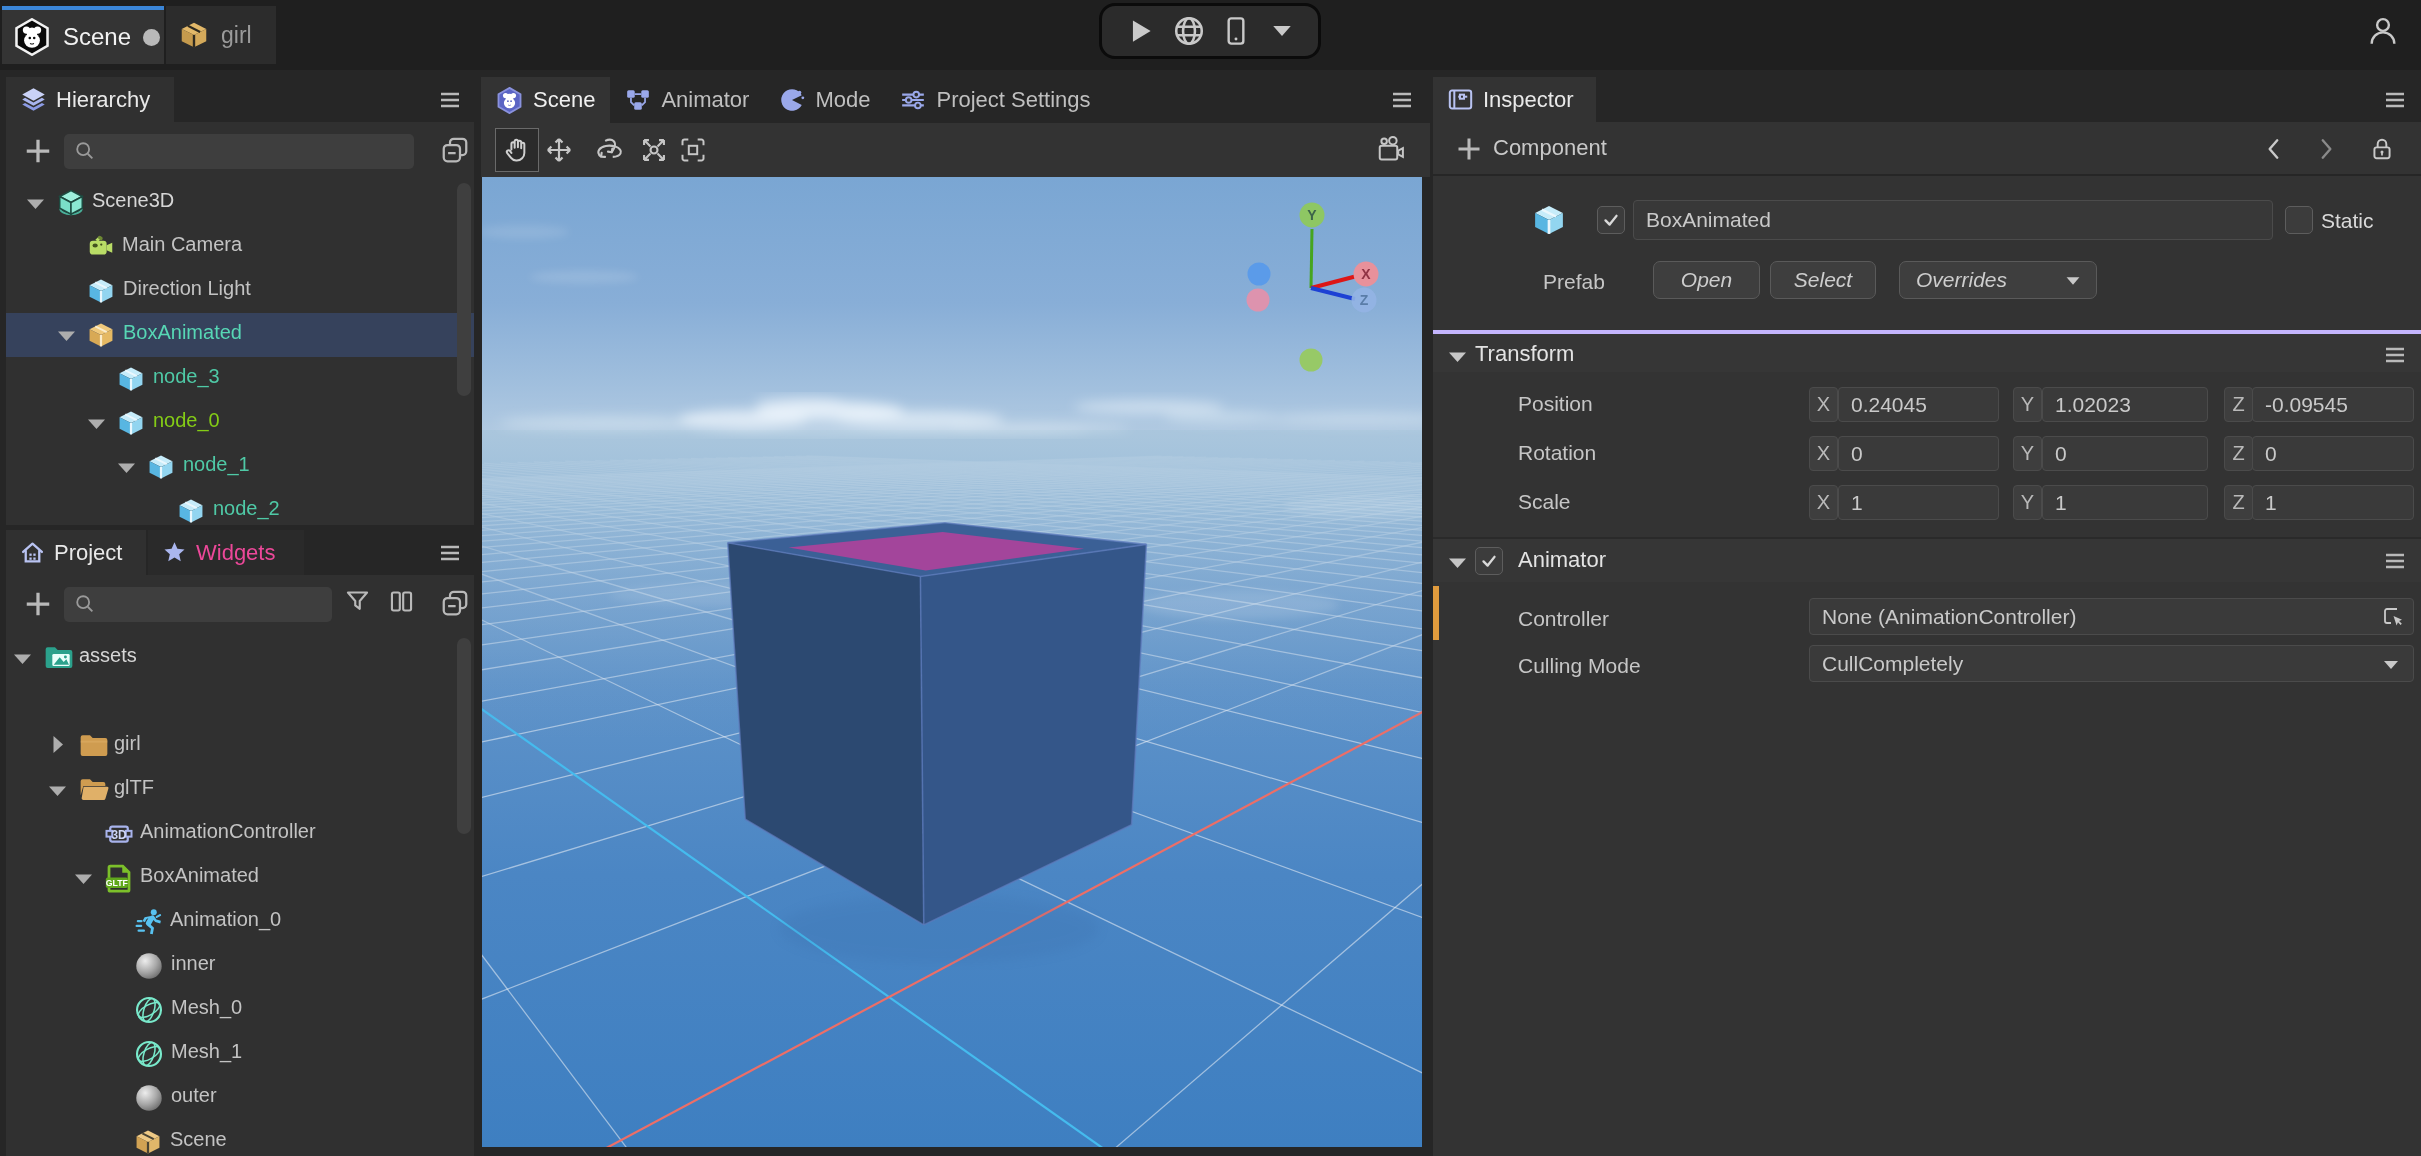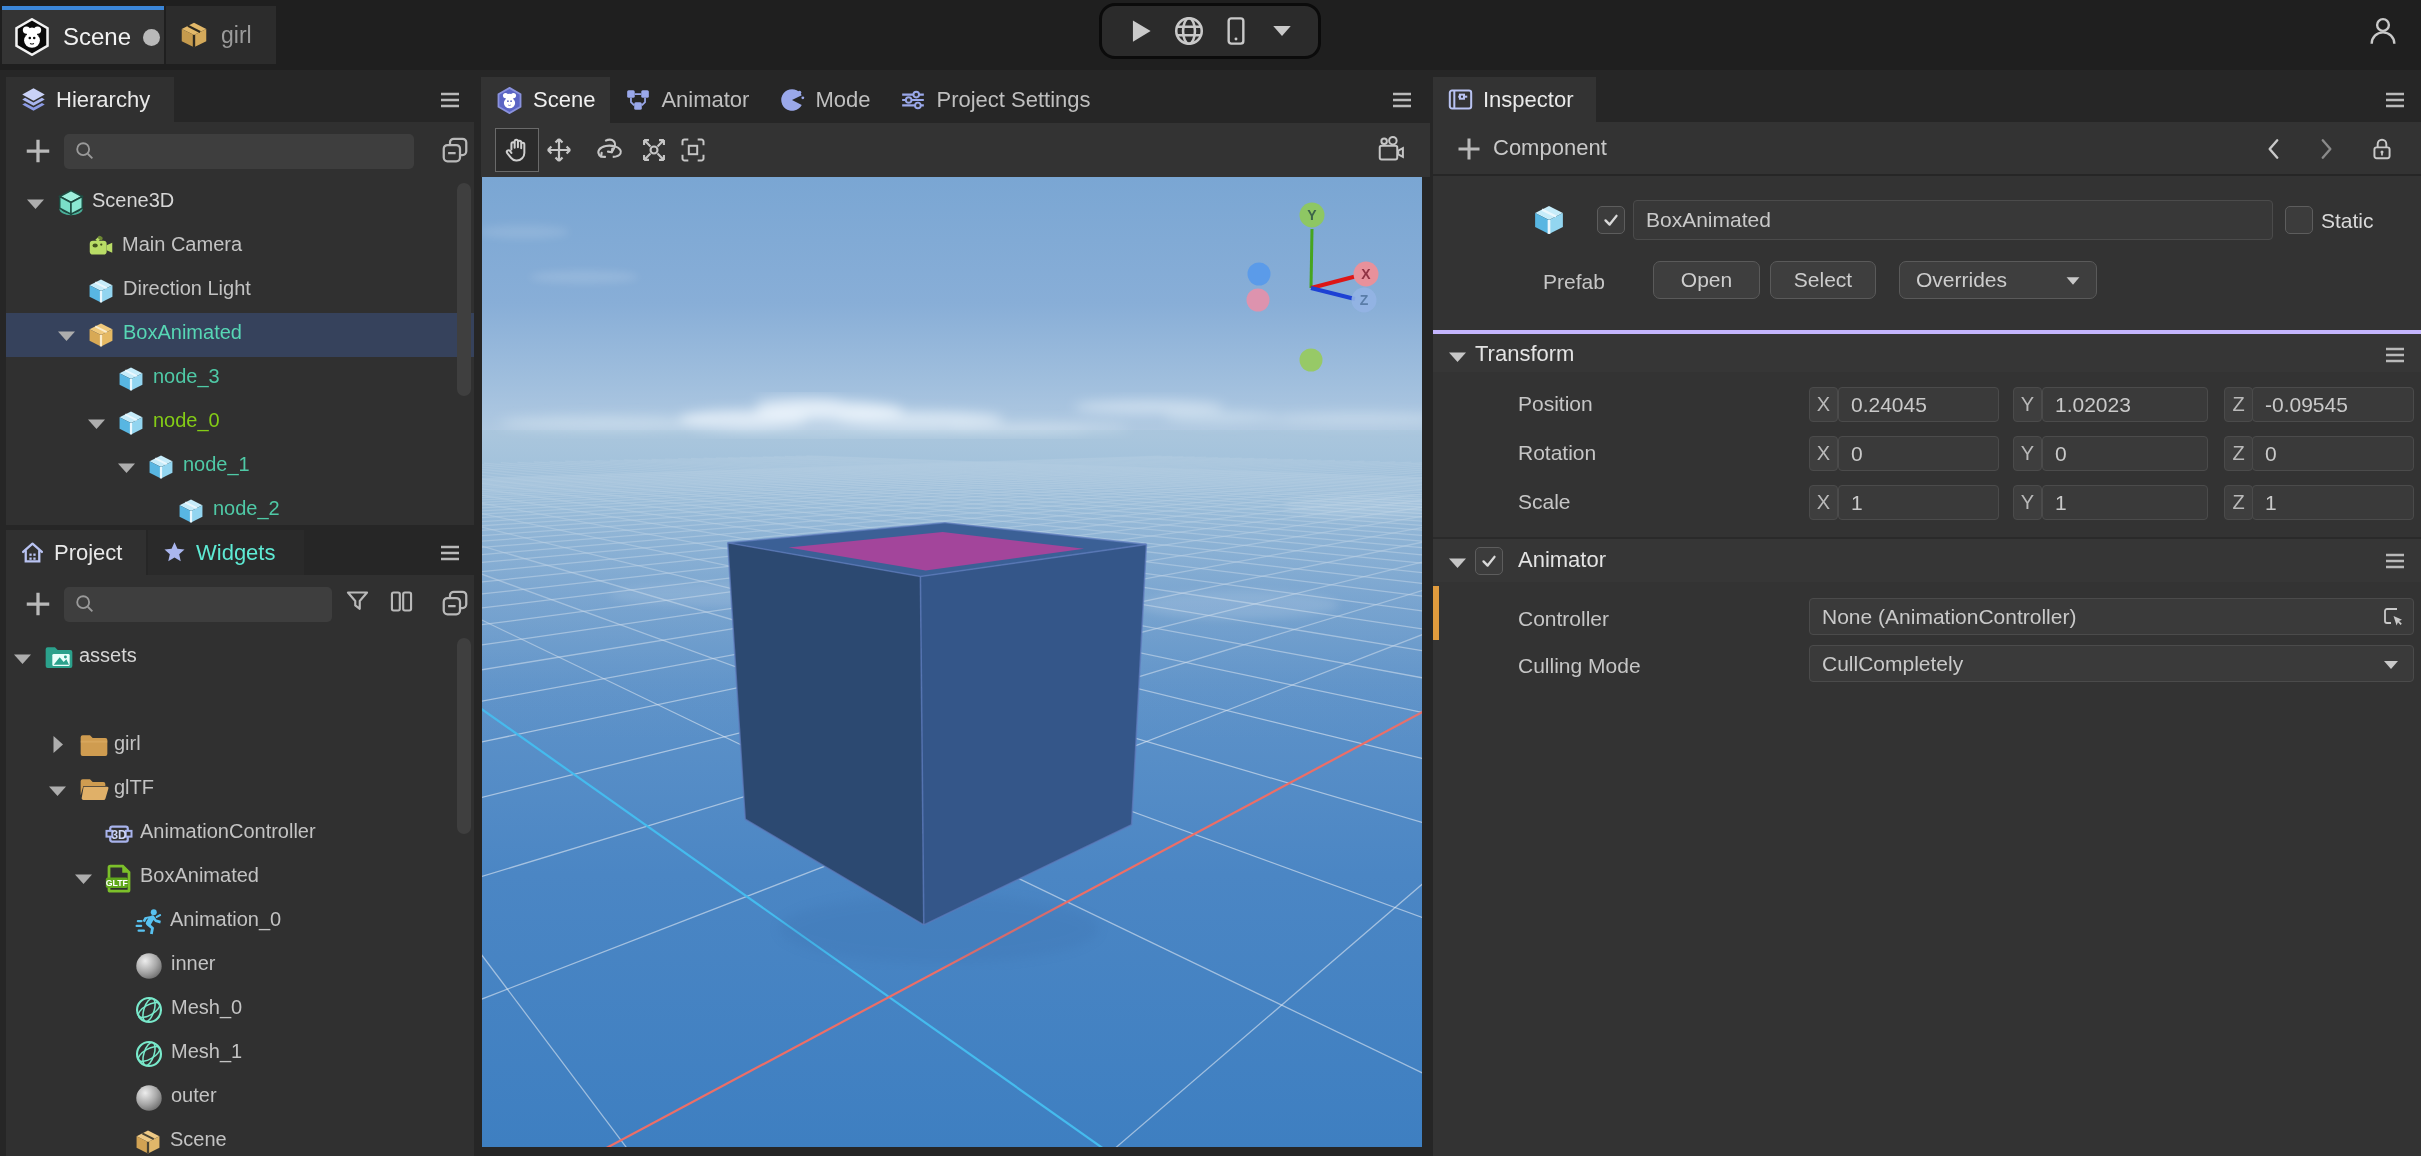--- a/index.html
+++ b/index.html
@@ -11,21 +11,21 @@
 .toolrow { position:absolute; left:0; right:0; top:45px; height:58px; }
 .searchbox { position:absolute; background:#3e3e3e; border-radius:5px; }
 .trow { position:absolute; left:0; right:0; height:44px; }
 .selrow { position:absolute; inset:0; background:#36425c; }
 .tlab { position:absolute; top:8px; font-size:20px; white-space:nowrap; }
 .vtab { display:flex; align-items:center; gap:10px; padding:0 15px; height:46px; color:#bfbfbf; font-size:22px; }
 .vtab.active { background:#333333; color:#f0f0f0; }
 .field { position:absolute; background:#3a3a3a; border:1px solid #4b4b4b; border-radius:4px; color:#c9c9c9; font-size:21px; display:flex; align-items:center; padding:0 12px; }
 .chip { position:absolute; background:#3e3e3e; border:1px solid #4b4b4b; border-radius:4px; color:#b9b9b9; font-size:20px; display:flex; align-items:center; justify-content:center; }
 .cbx { display:inline-flex; align-items:center; justify-content:center; background:#3c3c3c; border:1.5px solid #5d5d5d; border-radius:5px; }
-.btn { position:absolute; background:#3e3e3e; border:1.5px solid #5a5a5a; border-radius:7px; color:#cdcdcd; font-size:21px; display:flex; align-items:center; justify-content:center; }
+.btn { position:absolute; background:#3e3e3e; border:1.5px solid #5a5a5a; border-radius:7px; color:#cdcdcd; font-size:21px; display:flex; align-items:center; justify-content:center;font-style:italic; }
 .ilabel { position:absolute; color:#c6c6c6; font-size:21px; }
 </style></head><body>
 
 <div class="abs" style="left:0;top:0;width:2421px;height:70px;background:#1f1f1f"></div>
 <div class="abs" style="left:2px;top:6px;width:162px;height:58px;background:#343434;border-top:4px solid #3b86d8;display:flex;align-items:center;padding-left:11px;gap:12px">
     <svg width="38" height="38" viewBox="0 0 24 24" style="">
       <polygon points="12,0.8 21.8,6.4 21.8,17.6 12,23.2 2.2,17.6 2.2,6.4" fill="#0a0a0a" stroke="#f2f2f2" stroke-width="1.6"></polygon>
       <circle cx="8.5" cy="7.6" r="2.3" fill="#ffffff"></circle>
       <circle cx="15.5" cy="7.6" r="2.3" fill="#ffffff"></circle>
       <circle cx="12" cy="9.4" r="3.4" fill="#ffffff"></circle>
@@ -204,21 +204,21 @@
         <rect x="12.8" y="13" width="2.2" height="2.2" fill="#b9c3f2"></rect>
         <rect x="9" y="16.8" width="2.2" height="2.2" fill="#b9c3f2"></rect>
         <rect x="12.8" y="16.8" width="2.2" height="2.2" fill="#b9c3f2"></rect>
       </svg>
       <span class="t">Project</span>
     </div>
 <div class="ptab" style="left:142px;width:156px;background:#2a2a2a">
       <svg width="25" height="25" viewBox="0 0 24 24" style="">
         <path d="M12 2.2 l2.8 6.2 6.8 0.7 -5.1 4.5 1.5 6.7 -6 -3.5 -6 3.5 1.5 -6.7 -5.1 -4.5 6.8 -0.7 Z" fill="#aab6ee"></path>
       </svg>
-      <span class="t" style="color:#5eead4">Widgets</span>
+      <span class="t" style="color:#ec4899">Widgets</span>
     </div>
 <span class="ham" style="right:12px"><svg width="24" height="24" viewBox="0 0 24 24" style="">
         <path d="M3 6 h18 M3 12 h18 M3 18 h18" stroke="#b9b9b9" stroke-width="2.4"></path>
       </svg></span>
 <div class="toolrow">
       <span style="position:absolute;left:17px;top:14px"><svg width="30" height="30" viewBox="0 0 24 24" style="">
           <path d="M12 3 v18 M3 12 h18" stroke="#b9b9b9" stroke-width="2.6"></path>
         </svg></span>
       <div class="searchbox" style="left:58px;top:12px;width:268px;height:35px">
         <span style="position:absolute;left:10px;top:6px"><svg width="22" height="22" viewBox="0 0 24 24" style="">

